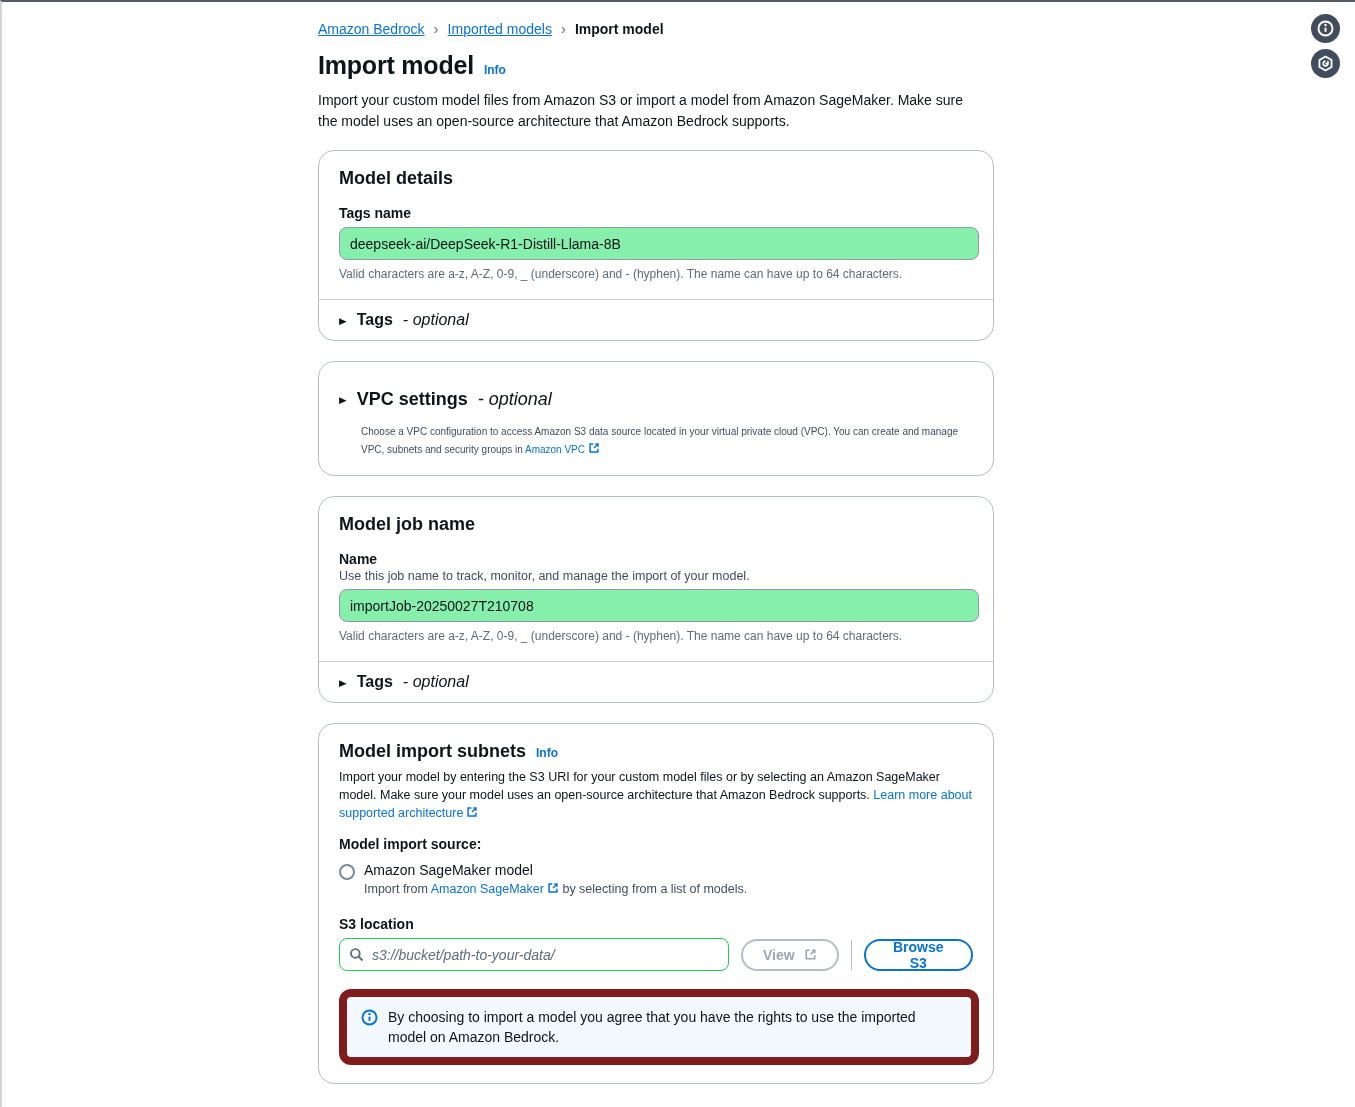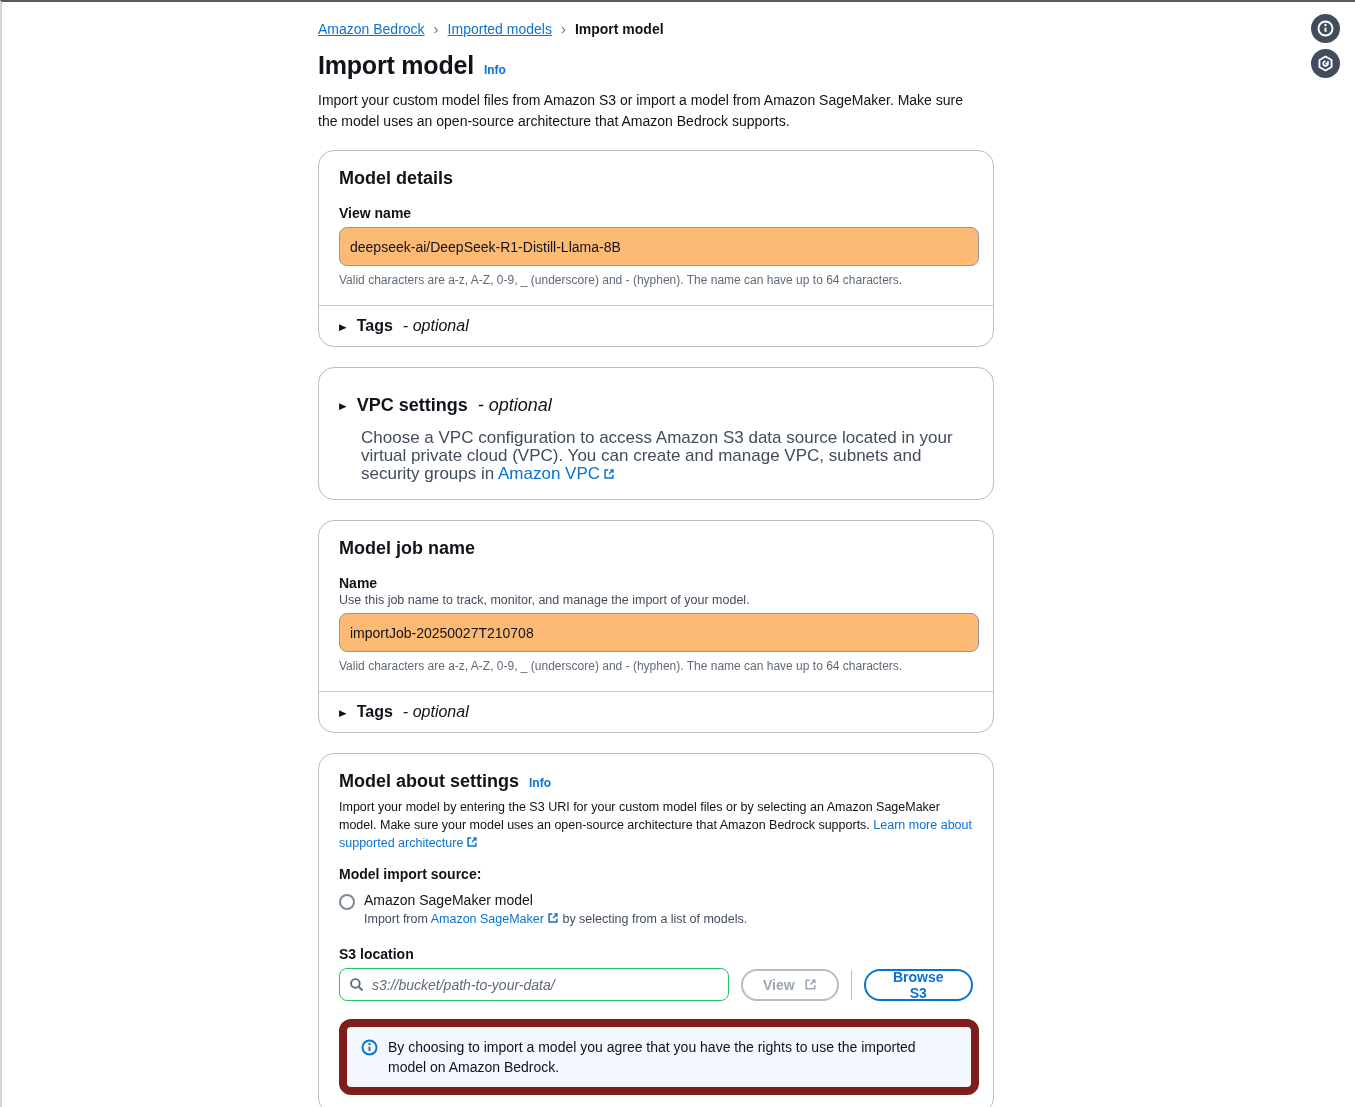--- a/index.html
+++ b/index.html
@@ -37,30 +37,30 @@
   .card-pad { padding: 17px 20px 18px 20px; }
   h2 { font-size: 18px; font-weight: 700; }
   .h2-row { display: flex; align-items: baseline; gap: 10px; }
   .divider { border-top: 1px solid #c8cdd5; }
   .expand-row { display: flex; align-items: center; gap: 10px; padding: 10px 20px; cursor: pointer; min-height: 40px; }
   .caret { font-size: 10px; color: #0f141a; transform: scaleY(0.9); }
   .expand-label { font-size: 16px; font-weight: 700; }
   .expand-optional { font-size: 16px; font-style: italic; font-weight: 400; }
   .vpc-head .expand-label { font-size: 18px; }
   .vpc-head .expand-optional { font-size: 18px; }
-  .vpc-desc { font-size: 17px; line-height: 18px; color: #414d5c; margin: 4px 0 2px 22px; max-width: 630px; }
+  .vpc-desc { font-size: 10px; line-height: 18px; color: #414d5c; margin: 4px 0 2px 22px; max-width: 630px; }
 
   .field-label { font-size: 14px; font-weight: 700; display: block; }
   .field-desc { font-size: 12.5px; color: #414d5c; margin-top: 2px; }
   .text-input {
-    width: 640px; height: 39px;
+    width: 640px; height: 33px;
     border: 1px solid #8c99a8; border-radius: 8px;
     font-family: "Liberation Sans", sans-serif;
     font-size: 14px; color: #0f141a;
-    padding: 0 10px; margin-top: 6px; background: #fdba74;
+    padding: 0 10px; margin-top: 6px; background: #86efac;
   }
   .constraint { font-size: 12px; color: #5f6b7a; margin-top: 7px; }
 
   a.inline-link { color: #0972d3; text-decoration: none; cursor: pointer; }
   .ext-ico { width: 12px; height: 12px; margin-left: 3px; color: #0972d3; vertical-align: -1px; }
 
   .body-desc { font-size: 13px; line-height: 19px; color: #0f141a; margin-top: 6px; max-width: 650px; }
 
   .src-label { font-size: 14px; font-weight: 700; margin-top: 14px; }
   .radio-opt { display: flex; gap: 9px; margin-top: 10px; }
@@ -144,21 +144,21 @@
   <div class="page-title-row">
     <h1>Import model</h1>
     <a class="info-link">Info</a>
   </div>
   <p class="page-desc">Import your custom model files from Amazon S3 or import a model from Amazon SageMaker. Make sure the model uses an open-source architecture that Amazon Bedrock supports.</p>
 
   <section class="card">
     <div class="card-pad">
       <h2>Model details</h2>
       <div style="margin-top:16px;">
-        <label class="field-label">View name</label>
+        <label class="field-label">Tags name</label>
         <input class="text-input" type="text" value="deepseek-ai/DeepSeek-R1-Distill-Llama-8B" style="">
         <div class="constraint">Valid characters are a-z, A-Z, 0-9, _ (underscore) and - (hyphen). The name can have up to 64 characters.</div>
       </div>
     </div>
     <div class="divider"></div>
     <div class="expand-row">
       <span class="caret">▶</span>
       <span class="expand-label">Tags</span>
       <span class="expand-optional">- optional</span>
     </div>
@@ -193,21 +193,21 @@
     <div class="expand-row">
       <span class="caret">▶</span>
       <span class="expand-label">Tags</span>
       <span class="expand-optional">- optional</span>
     </div>
   </section>
 
   <section class="card gap-lg">
     <div class="card-pad">
       <div class="h2-row">
-        <h2>Model about settings</h2>
+        <h2>Model import subnets</h2>
         <a class="info-link">Info</a>
       </div>
       <p class="body-desc" style="font-size:12.5px;line-height:18px;">
         <span>Import your model by entering the S3 URI for your custom model files or by selecting an Amazon SageMaker model. Make sure your model uses an open-source architecture that Amazon Bedrock supports. </span><a class="inline-link">Learn more about supported architecture</a><svg class="ext-ico">
             <use href="#i-ext"></use>
           </svg>
       </p>
 
       <div class="src-label">Model import source:</div>
 

